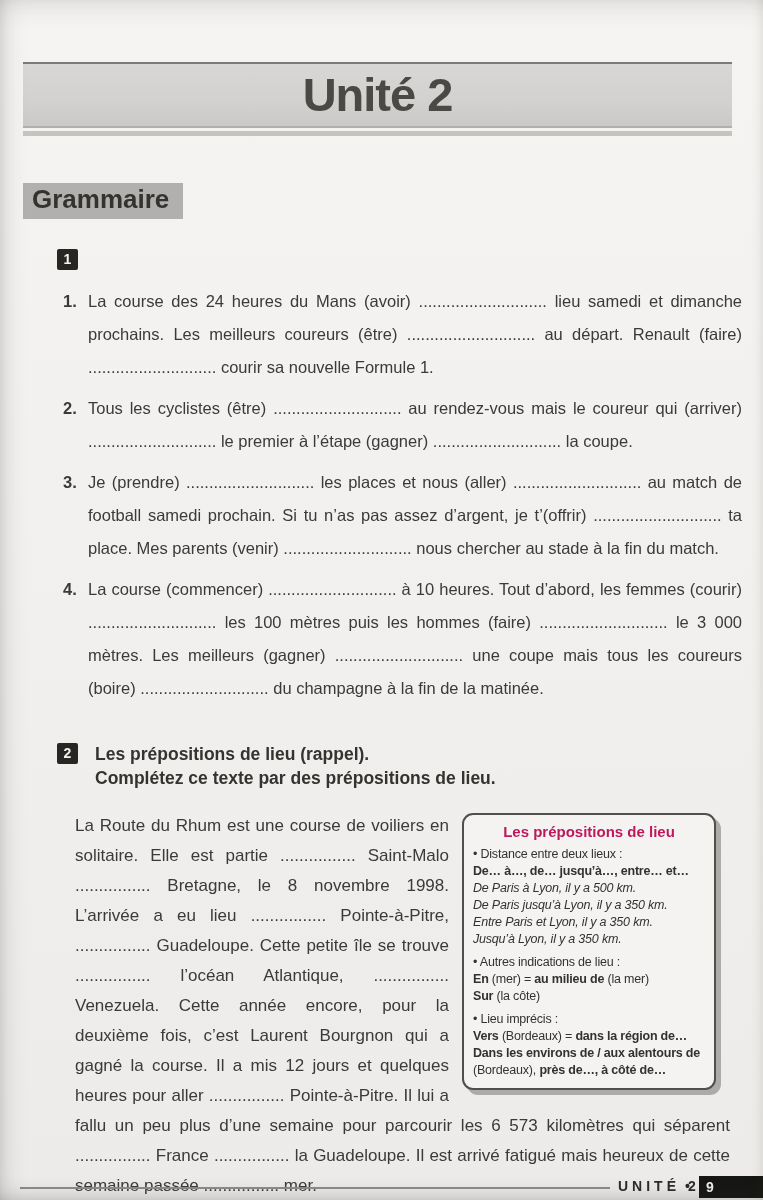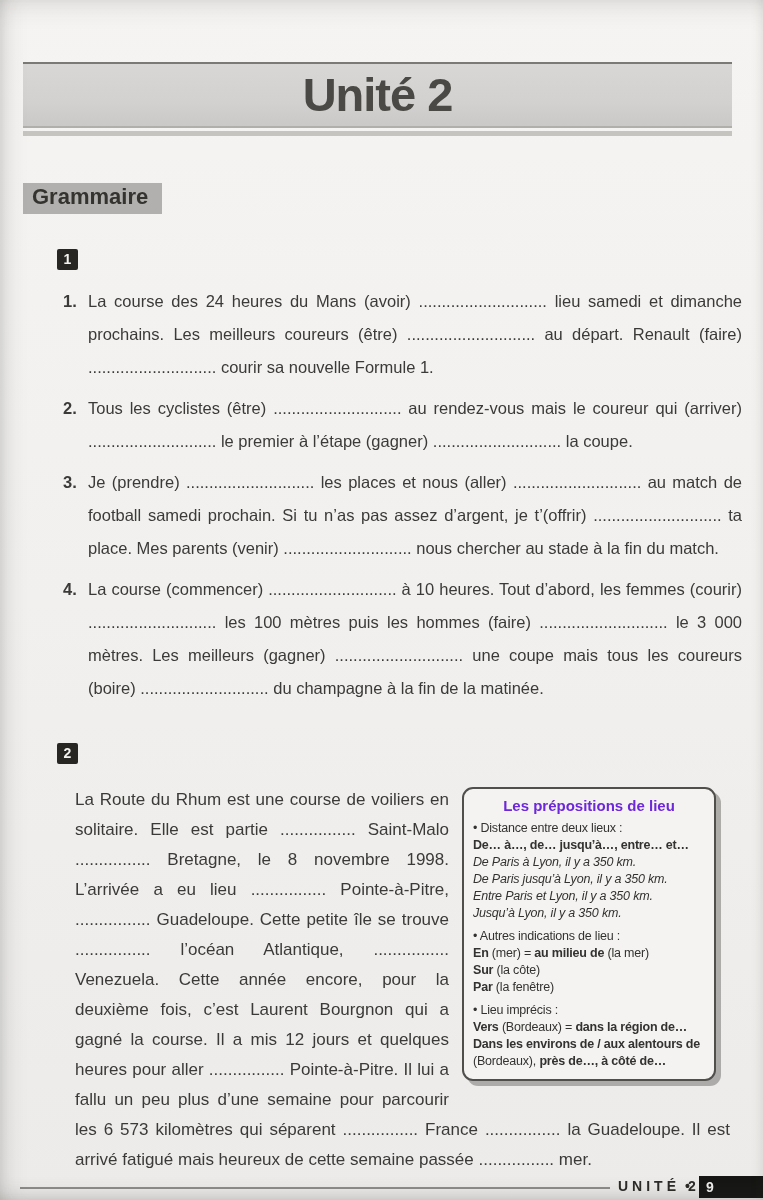--- a/index.html
+++ b/index.html
@@ -22,21 +22,21 @@
     border-top:2px solid #7b7a74;
     box-shadow:inset 0 -2px 0 #b0afa9;}
   .banner::after{content:"";position:absolute;left:0;right:0;bottom:-8px;height:5px;
     background:#b5b4ae;opacity:.75;}
   .banner h1{margin:0;text-align:center;line-height:62px;
     font-size:47px;font-weight:bold;letter-spacing:-1px;color:#4a4946;}
 
   
   .section-label{position:absolute;left:23px;top:183px;
     background:#b1b0ae;padding:1px 14px 4px 9px;}
-  .section-label span{font-size:22px;font-weight:bold;color:#343330;}
+  .section-label span{font-size:26px;font-weight:bold;color:#343330;}
 
   
   .exercise{position:absolute;left:57px;width:685px;}
   .ex1{top:248px;}
   .ex2{top:742px;}
   .ex-head{display:flex;align-items:flex-start;}
   .badge{flex:0 0 auto;width:21px;height:21px;margin-top:1px;
     background:#272623;color:#f4f3f1;border-radius:2px;
     font-size:14px;font-weight:bold;text-align:center;line-height:21px;}
   .ex-titles{margin-left:17px;}
@@ -51,21 +51,21 @@
   
   .ex2-body{margin:21px 0 0 6px;width:679px;}
   .ex2-body::after{content:"";display:block;clear:both;}
   .ex2-text{margin:12px;font-size:17px;line-height:30px;text-align:justify;color:#3b3a38;}
 
   .prep-box{float:right;width:232px;margin:2px 26px 12px 13px;
     padding:7px 9px 9px;background:#f4f3f1;
     border:2px solid #504f4c;border-radius:11px;
     box-shadow:5px 5px 0 rgba(120,119,115,.55);}
   .box-title{text-align:center;font-weight:bold;font-size:15px;
-    color:#6d28d9;margin:1px 0 5px;}
+    color:#be185d;margin:1px 0 5px;}
   .bsec{margin-top:6px;}
   .bbullet,.bline{font-size:12.5px;line-height:17px;letter-spacing:-.2px;color:#333230;}
   .bline .b{font-weight:bold;}
   .bline .i{font-style:italic;}
 
   
   .footer{position:absolute;left:0;top:1176px;width:763px;height:22px;}
   .footer .rule{position:absolute;left:20px;top:11px;width:590px;height:2px;
     background:#8d8c8a;}
   .footer .unit-label{position:absolute;left:618px;top:2px;
@@ -96,38 +96,41 @@
         <li><span class="inum">1.</span><span>La course des 24 heures du Mans (avoir) ............................ lieu samedi et dimanche prochains. Les meilleurs coureurs (être) ............................ au départ. Renault (faire) ............................ courir sa nouvelle Formule 1.</span></li>
         <li><span class="inum">2.</span><span>Tous les cyclistes (être) ............................ au rendez-vous mais le coureur qui (arriver) ............................ le premier à l’étape (gagner) ............................ la coupe.</span></li>
         <li><span class="inum">3.</span><span>Je (prendre) ............................ les places et nous (aller) ............................ au match de football samedi prochain. Si tu n’as pas assez d’argent, je t’(offrir) ............................ ta place. Mes parents (venir) ............................ nous chercher au stade à la fin du match.</span></li>
         <li><span class="inum">4.</span><span>La course (commencer) ............................ à 10 heures. Tout d’abord, les femmes (courir) ............................ les 100 mètres puis les hommes (faire) ............................ le 3&nbsp;000 mètres. Les meilleurs (gagner) ............................ une coupe mais tous les coureurs (boire) ............................ du champagne à la fin de la matinée.</span></li>
       </ol>
   </section>
 
   <section class="exercise ex2">
     <div class="ex-head">
       <span class="badge">2</span>
+      <div class="ex-titles">
+        <div class="ex-title">Les prépositions de lieu (rappel).</div>
+        <div class="ex-title">Complétez ce texte par des prépositions de lieu.</div>
+      </div>
     </div>
     <div class="ex2-body">
       <aside class="prep-box">
         <div class="box-title">Les prépositions de lieu</div>
         <div>
             <div class="bsec">
               <div class="bbullet">• Distance entre deux lieux :</div>
               <div class="bline"><span class="b">De… à…, de… jusqu’à…, entre… et…</span></div>
-              <div class="bline"><span class="i">De Paris à Lyon, il y a 350 km.</span></div>
+              <div class="bline"><span class="i">De Paris à Lyon, il y a 500 km.</span></div>
               <div class="bline"><span class="i">De Paris jusqu’à Lyon, il y a 350 km.</span></div>
               <div class="bline"><span class="i">Entre Paris et Lyon, il y a 350 km.</span></div>
               <div class="bline"><span class="i">Jusqu’à Lyon, il y a 350 km.</span></div>
             </div>
             <div class="bsec">
               <div class="bbullet">• Autres indications de lieu :</div>
               <div class="bline"><span class="b">En</span><span> (mer) = </span><span class="b">au milieu de</span><span> (la mer)</span></div>
               <div class="bline"><span class="b">Sur</span><span> (la côte)</span></div>
-              <div class="bline"><span class="b">Par</span><span> (la fenêtre)</span></div>
             </div>
             <div class="bsec">
               <div class="bbullet">• Lieu imprécis :</div>
               <div class="bline"><span class="b">Vers</span><span> (Bordeaux) = </span><span class="b">dans la région de…</span></div>
               <div class="bline"><span class="b">Dans les environs de / aux alentours de</span></div>
               <div class="bline"><span>(Bordeaux), </span><span class="b">près de…, à côté de…</span></div>
             </div>
           </div>
       </aside>
       <p class="ex2-text">La Route du Rhum est une course de voiliers en solitaire. Elle est partie ................ Saint-Malo ................ Bretagne, le 8 novembre 1998. L’arrivée a eu lieu ................ Pointe-à-Pitre, ................ Guadeloupe. Cette petite île se trouve ................ l’océan Atlantique, ................ Venezuela. Cette année encore, pour la deuxième fois, c’est Laurent Bourgnon qui a gagné la course. Il a mis 12 jours et quelques heures pour aller ................ Pointe-à-Pitre. Il lui a fallu un peu plus d’une semaine pour parcourir les 6&nbsp;573 kilomètres qui séparent ................ France ................ la Guadeloupe. Il est arrivé fatigué mais heureux de cette semaine passée ................ mer.</p>

